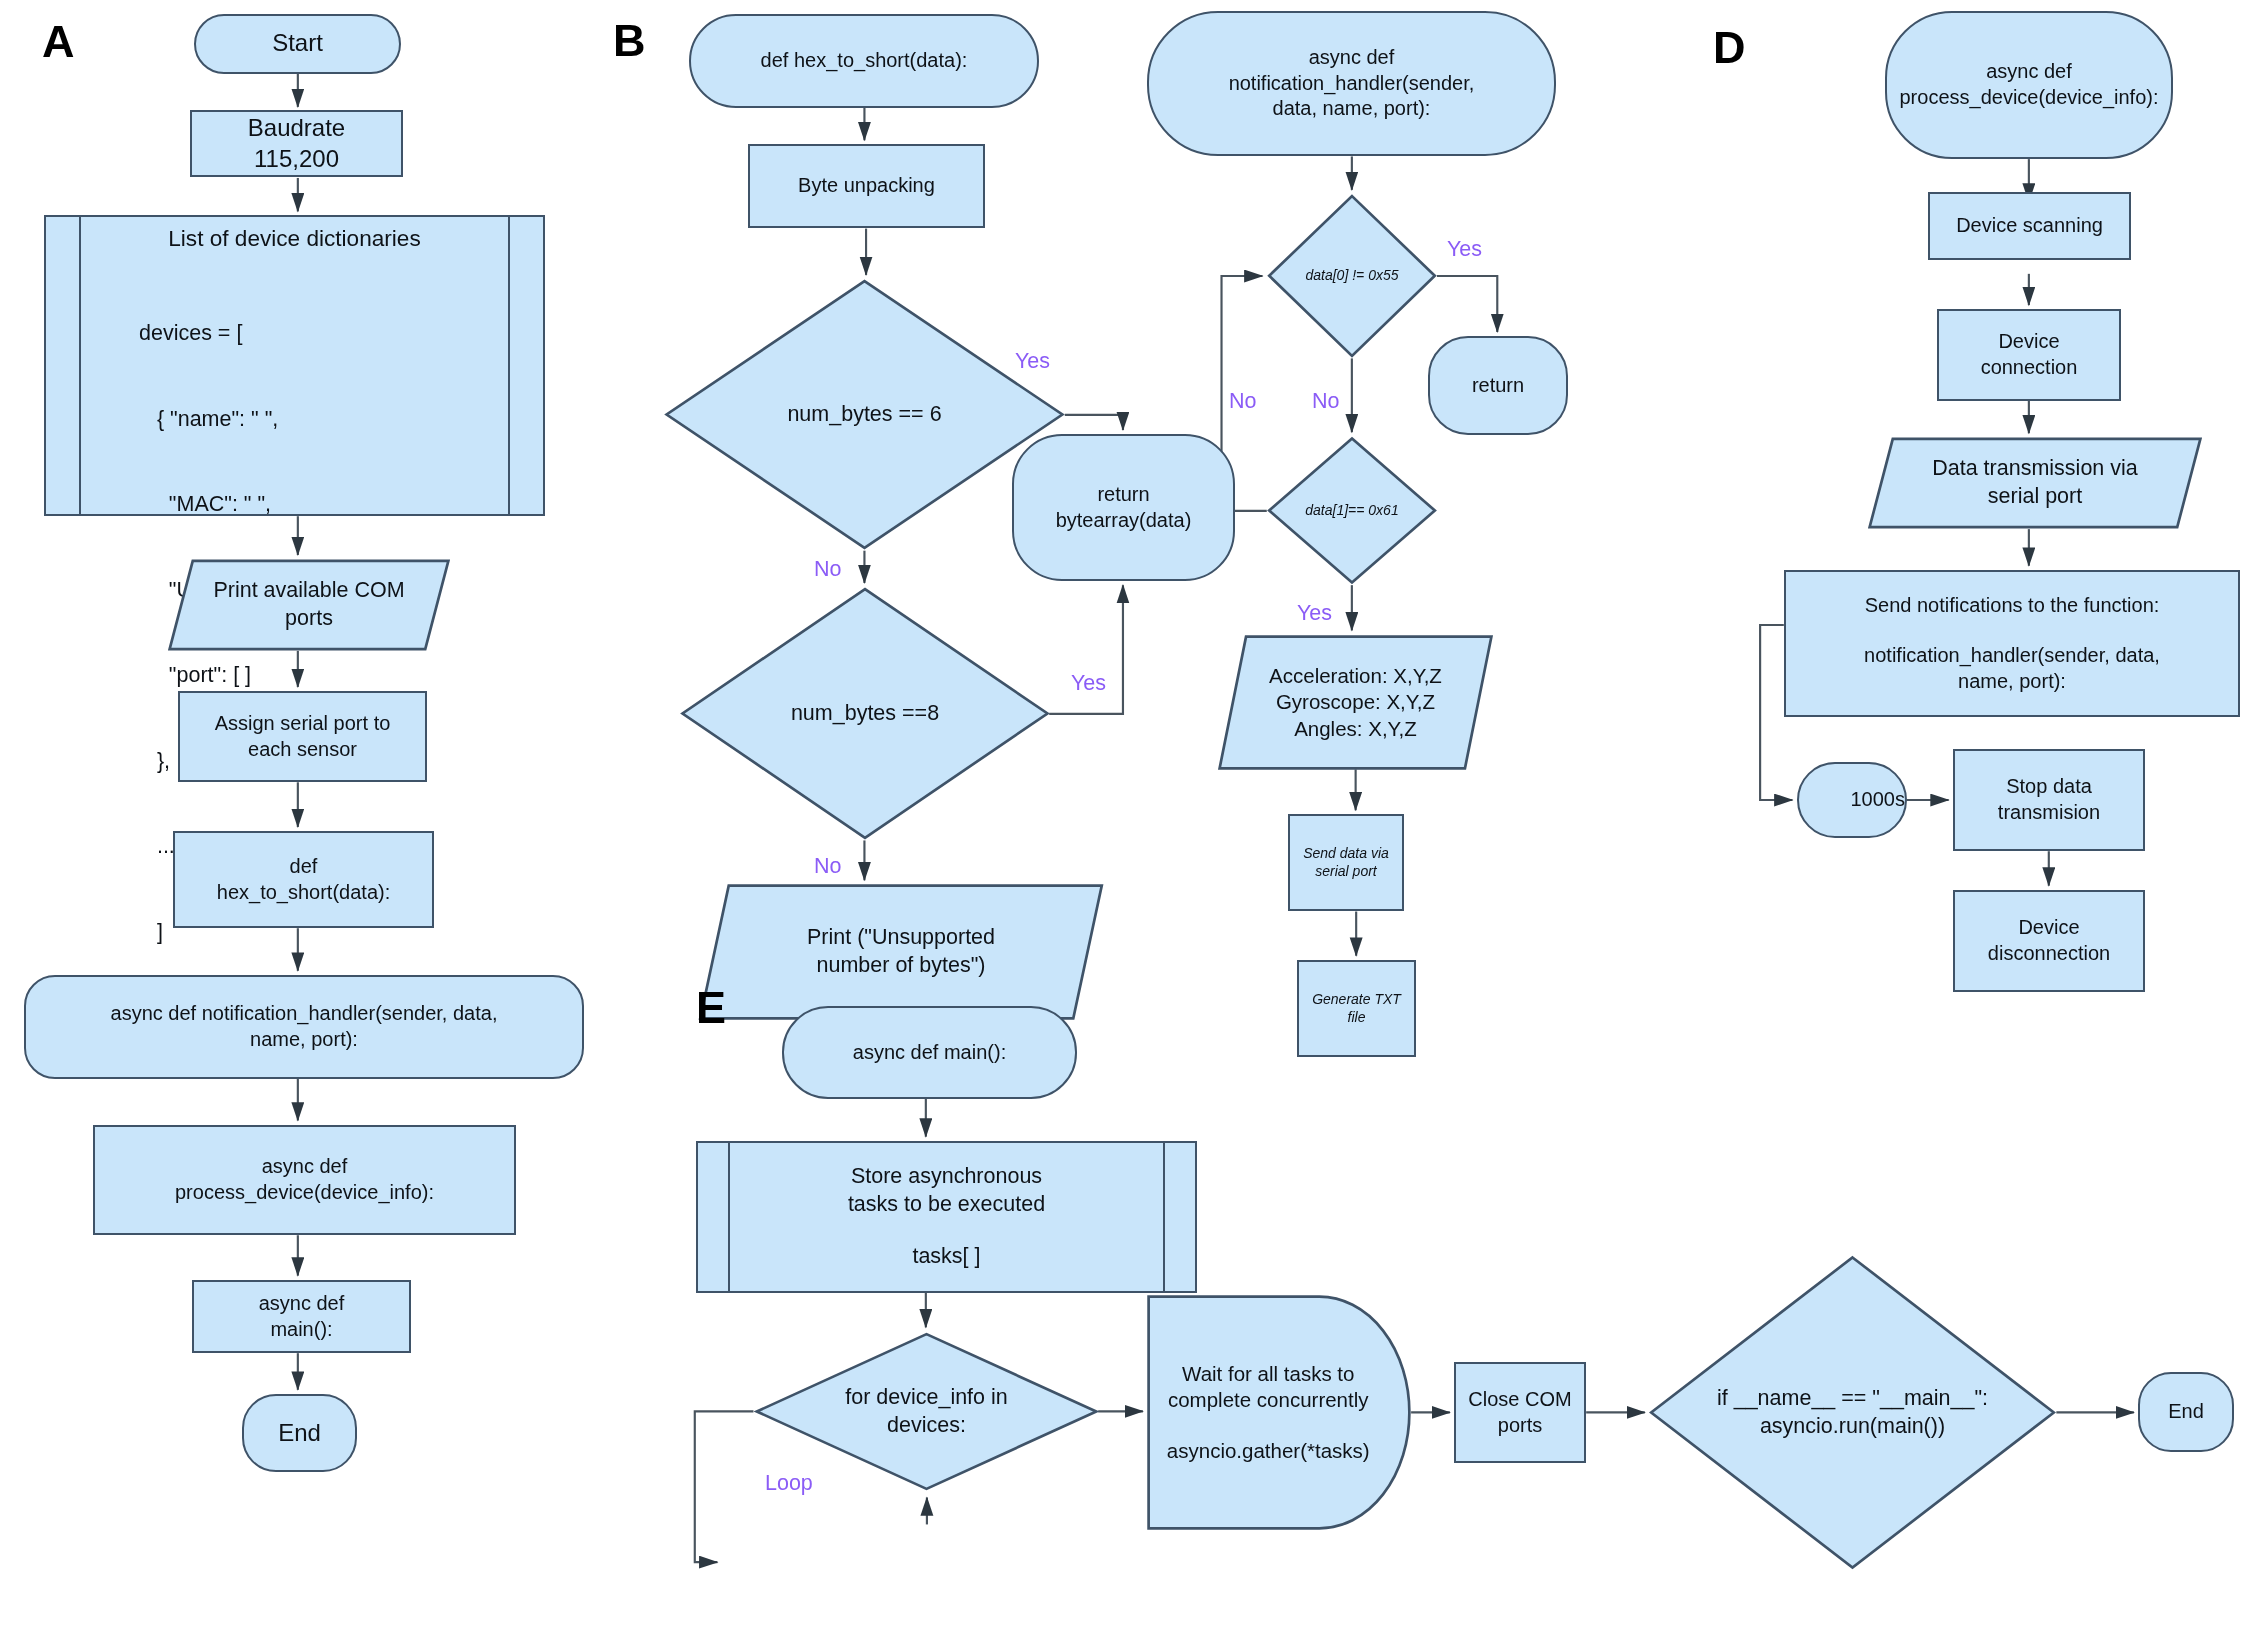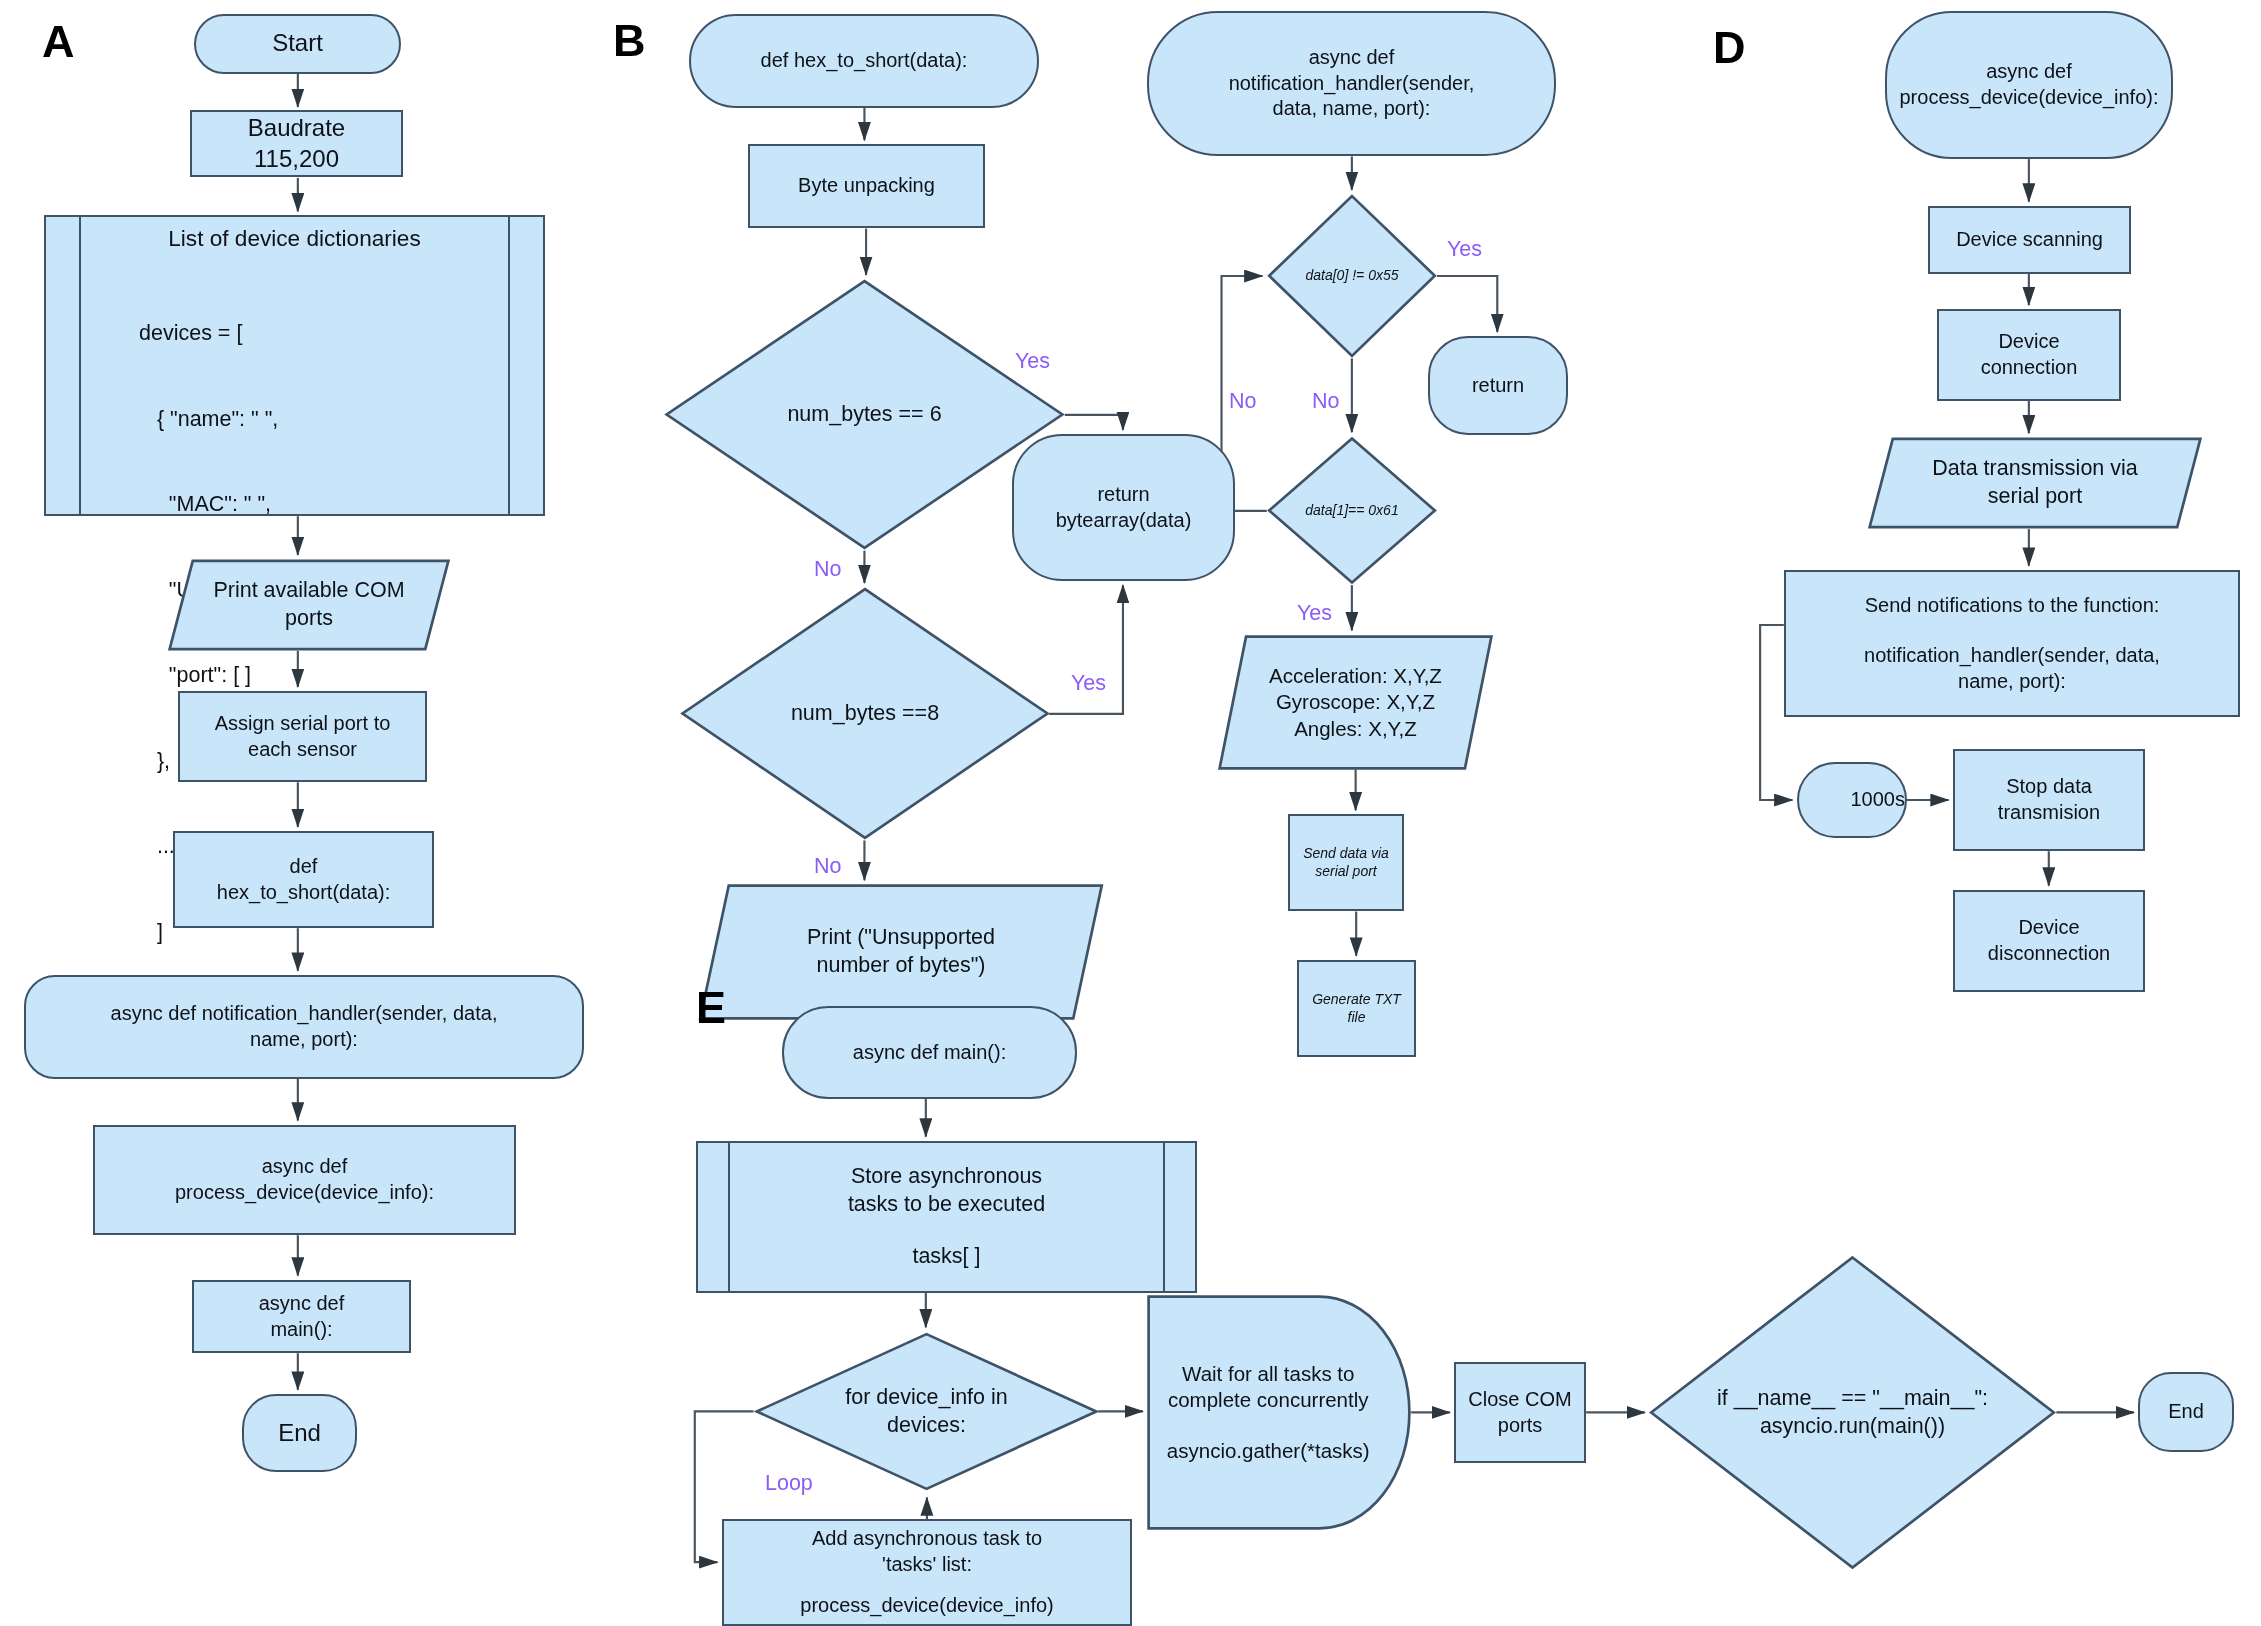--- a/index.html
+++ b/index.html
@@ -250,21 +250,21 @@
   <div class="elab" style="left:1312px;top:389px;">No</div>
   <div class="elab" style="left:1297px;top:601px;">Yes</div>
 
   <div class="slabel" style="left:1713px;top:21.5px;">D</div>
 
   <div class="node stad" style="left:1885px;top:10.8px;width:288px;height:148px;border-radius:67px;">
     <span>async def</span>
     <span>process_device(device_info):</span>
   </div>
 
-  <div class="node box" style="left:1928px;top:206px;width:203px;height:68px;">
+  <div class="node box" style="left:1928px;top:192px;width:203px;height:68px;">
     <span>Device scanning</span>
   </div>
 
   <div class="node box" style="left:1937px;top:309px;width:184px;height:92px;">
     <span>Device</span>
     <span>connection</span>
   </div>
 
   <div class="svgwrap" style="left:1868px;top:437px;width:334px;height:92px;">
     <svg width="334" height="92" viewBox="0 0 620 170">
@@ -315,25 +315,20 @@
   <div class="svgwrap" style="left:754px;top:1332px;width:345px;height:159px;">
     <svg width="345" height="159" viewBox="0 0 640 296">
         <polygon points="320,4 636,148 320,292 4,148" fill="#c9e5fa" stroke="#3f5368" stroke-width="5"></polygon>
       </svg>
     <div class="txt">
       <span>for device_info in</span>
       <span>devices:</span>
     </div>
   </div>
 
-  <div class="node box" style="left:722px;top:1519px;width:410px;height:107px;">
-    <span>Add asynchronous task to</span>
-    <span>'tasks' list:</span>
-    <span class="gapsm">process_device(device_info)</span>
-  </div>
 
   <div class="svgwrap" style="left:1147px;top:1295px;width:264px;height:235px;">
     <svg width="264" height="235" viewBox="0 0 490 436">
         <path d="M3,3 H320 A167,215 0 0 1 320,433 H3 Z" fill="#c9e5fa" stroke="#3f5368" stroke-width="5"></path>
       </svg>
     <div class="txt" style="right:21.5px;font-size:20.5px;">
       <span>Wait for all tasks to</span>
       <span>complete concurrently</span>
       <span class="gap">asyncio.gather(*tasks)</span>
     </div>

